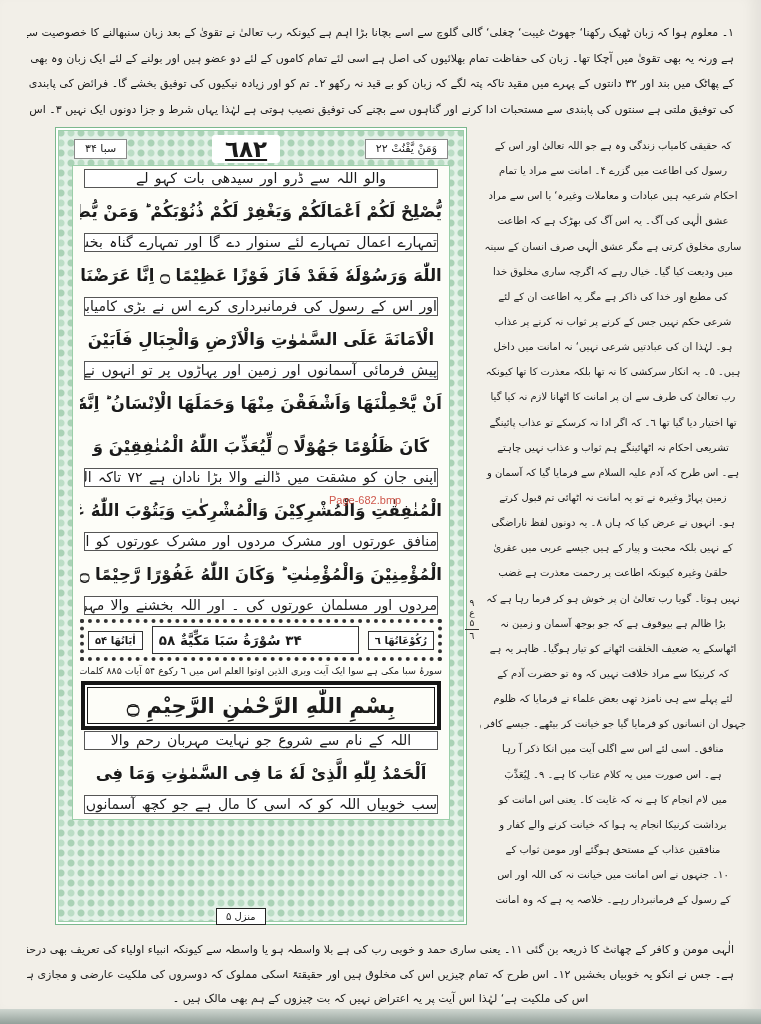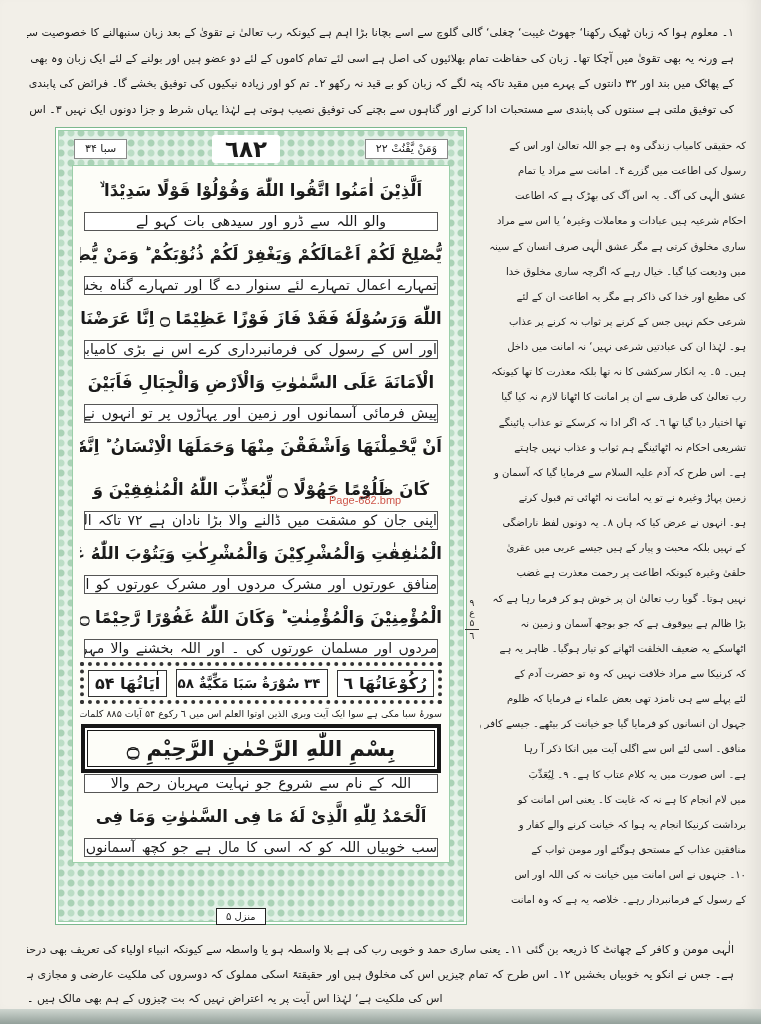--- a/index.html
+++ b/index.html
@@ -11,67 +11,67 @@
   }
   
   .notes{position:absolute;direction:rtl;}
   .notes .nline{
     direction:rtl;text-align:right;white-space:nowrap;overflow:hidden;
     font-size:11px;height:25.6px;line-height:25.6px;letter-spacing:.1px;
   }
   #top-notes{left:27px;top:20px;width:707px;}
   #bottom-notes{left:27px;top:938px;width:707px;}
   #bottom-notes .nline{height:24.5px;line-height:24.5px;}
-  #bottom-notes .nline:last-child{text-align:left;}
+  #bottom-notes .nline:last-child{text-align:center;}
   
   #qbox{
     position:absolute;left:55px;top:127px;width:412px;height:798px;
     box-sizing:border-box;
     background-color:#e3f1e7;
     background-image:
       radial-gradient(circle at 5px 5px, rgba(124,184,142,.55) 3px, transparent 4px),
       radial-gradient(circle at 15px 15px, rgba(124,184,142,.55) 3px, transparent 4px),
       radial-gradient(circle at 15px 5px, rgba(170,212,183,.7) 3px, transparent 4px),
       radial-gradient(circle at 5px 15px, rgba(170,212,183,.7) 3px, transparent 4px);
     background-size:20px 20px;
     border:1px solid var(--border_green,#7cb88e);
     box-shadow:inset 0 0 0 2px #fff, inset 0 0 0 3px var(--accent_green,#9ccfaa);
   }
   #qheader{display:flex;align-items:center;justify-content:space-between;height:33px;margin:4px 18px 0;direction:ltr;}
   .tag{background:#fff;border:1px solid #8a8a8a;font-size:11px;line-height:16px;padding:1px 10px;direction:rtl;white-space:nowrap;}
-  #page-number{background:#fff;padding:0 13px;font-size:23px;line-height:28px;font-weight:bold;border-radius:3px;}
+  #page-number{background:#fff;padding:0 13px;font-size:23px;line-height:28px;font-weight:bold;border-radius:3px;text-decoration:underline;}
   #qcontent{margin:0 16px;background:#fdfdf8;border:1px solid var(--accent_green,#9ccfaa);padding:3px 7px;box-sizing:border-box;}
   .arabic-line{
     font-size:16.5px;font-weight:bold;height:43px;line-height:43px;
     text-align:center;direction:rtl;white-space:nowrap;overflow:hidden;
   }
   .urdu-strip{
     border:1px solid #565656;background:#fff;font-size:14px;height:19px;line-height:17px;
     margin:0 4px 2px;text-align:center;direction:rtl;white-space:nowrap;overflow:hidden;
     box-sizing:border-box;word-spacing:2px;
   }
   
   #star-band{border:4px dotted #333;margin:4px 0 2px;padding:3px 4px;display:flex;align-items:center;direction:ltr;}
-  .sbox{border:1px solid #333;background:#fff;font-size:16px;font-weight:bold;padding:3px 6px;direction:rtl;white-space:nowrap;overflow:hidden;}
-  .sbox.title{flex:1;text-align:right;margin:0 9px;font-size:13.5px;padding:5px 6px;}
+  .sbox{border:1px solid #333;background:#fff;font-size:10px;font-weight:bold;padding:3px 6px;direction:rtl;white-space:nowrap;overflow:hidden;}
+  .sbox.title{flex:1;text-align:left;margin:0 9px;font-size:13.5px;padding:5px 6px;}
   #surah-info{font-size:9.5px;line-height:16px;text-align:center;direction:rtl;white-space:nowrap;overflow:hidden;}
   
   #bismillah{
     border:4px solid #161616;box-shadow:inset 0 0 0 2px #fff, inset 0 0 0 3px #161616;
     margin:2px 1px 1px;height:49px;line-height:42px;text-align:center;
     font-size:21px;font-weight:bold;direction:rtl;white-space:nowrap;overflow:hidden;box-sizing:border-box;
   }
   #manzil-tab{
     position:absolute;bottom:-1px;left:39%;background:#fff;border:1px solid #222;
     font-size:10px;line-height:15px;padding:0 9px;direction:rtl;z-index:3;white-space:nowrap;
   }
   
   #commentary{position:absolute;left:480px;top:133px;width:266px;height:806px;overflow:hidden;direction:rtl;}
   #commentary .cline{
-    font-size:10px;height:25.15px;line-height:25.15px;direction:rtl;text-align:right;
+    font-size:10px;height:25.15px;line-height:25.15px;direction:rtl;text-align:center;
     white-space:nowrap;overflow:hidden;letter-spacing:.1px;
   }
   
   #margin-note{position:absolute;left:465px;top:598px;width:14px;text-align:center;font-size:9px;line-height:10px;direction:rtl;}
   #margin-note .mn-below{border-top:1px solid #333;margin-top:1px;padding-top:1px;}
   
   #watermark{
     position:absolute;left:329px;top:494px;z-index:5;
     font-family:"Liberation Sans",sans-serif;font-size:11px;
     color:var(--watermark_red,#c6392c);opacity:.85;
@@ -96,21 +96,20 @@
     <div id="qheader">
       <span class="tag">سبا ۳۴</span>
       <span id="page-number">٦٨٢</span>
       <span class="tag">وَمَنْ یَّقْنُتْ ۲۲</span>
     </div>
 
     <div id="qcontent">
 
       <div>
           <div class="verse-pair">
-          <div class="arabic-line">اَلَّذِيْنَ اٰمَنُوا اتَّقُوا اللّٰهَ وَقُوْلُوْا قَوْلًا سَدِيْدًا ۙ</div>
           <div class="urdu-strip">والو اللہ سے ڈرو اور سیدھی بات کہو لے</div>
         </div>
           <div class="verse-pair">
           <div class="arabic-line">يُّصْلِحْ لَكُمْ اَعْمَالَكُمْ وَيَغْفِرْ لَكُمْ ذُنُوْبَكُمْ ؕ وَمَنْ يُّطِعِ</div>
           <div class="urdu-strip">تمہارے اعمال تمہارے لئے سنوار دے گا اور تمہارے گناہ بخش دے گا اور جو اللہ</div>
         </div>
           <div class="verse-pair">
           <div class="arabic-line">اللّٰهَ وَرَسُوْلَهٗ فَقَدْ فَازَ فَوْزًا عَظِيْمًا ۝ اِنَّا عَرَضْنَا</div>
           <div class="urdu-strip">اور اس کے رسول کی فرمانبرداری کرے اس نے بڑی کامیابی پائی ۷۱ بیشک ہم نے امانت</div>
         </div>
@@ -148,22 +147,22 @@
       <div class="arabic-line">اَلْحَمْدُ لِلّٰهِ الَّذِىْ لَهٗ مَا فِى السَّمٰوٰتِ وَمَا فِى</div>
       <div class="urdu-strip">سب خوبیاں اللہ کو کہ اسی کا مال ہے جو کچھ آسمانوں میں ہے اور جو کچھ زمین میں</div>
     </div>
 
     <div id="manzil-tab">منزل ۵</div>
   </div>
 
   <div id="commentary">
       <div class="cline">کہ حقیقی کامیاب زندگی وہ ہے جو اللہ تعالیٰ اور اس کے</div>
       <div class="cline">رسول کی اطاعت میں گزرے ۴۔ امانت سے مراد یا تمام</div>
+      <div class="cline">احکام شرعیہ ہیں عبادات و معاملات وغیرہ‘ یا اس سے مراد</div>
       <div class="cline">عشق الٰہی کی آگ۔ یہ اس آگ کی بھڑک ہے کہ اطاعت</div>
-      <div class="cline">احکام شرعیہ ہیں عبادات و معاملات وغیرہ‘ یا اس سے مراد</div>
       <div class="cline">ساری مخلوق کرتی ہے مگر عشق الٰہی صرف انسان کے سینہ</div>
       <div class="cline">میں ودیعت کیا گیا۔ خیال رہے کہ اگرچہ ساری مخلوق خدا</div>
       <div class="cline">کی مطیع اور خدا کی ذاکر ہے مگر یہ اطاعت ان کے لئے</div>
       <div class="cline">شرعی حکم نہیں جس کے کرنے پر ثواب نہ کرنے پر عذاب</div>
       <div class="cline">ہو۔ لہٰذا ان کی عبادتیں شرعی نہیں‘ نہ امانت میں داخل</div>
       <div class="cline">ہیں۔ ۵۔ یہ انکار سرکشی کا نہ تھا بلکہ معذرت کا تھا کیونکہ</div>
       <div class="cline">رب تعالیٰ کی طرف سے ان پر امانت کا اٹھانا لازم نہ کیا گیا</div>
       <div class="cline">تھا اختیار دیا گیا تھا ٦۔ کہ اگر ادا نہ کرسکے تو عذاب پائینگے</div>
       <div class="cline">تشریعی احکام نہ اٹھائینگے ہم ثواب و عذاب نہیں چاہتے</div>
       <div class="cline">ہے۔ اس طرح کہ آدم علیہ السلام سے فرمایا گیا کہ آسمان و</div>

